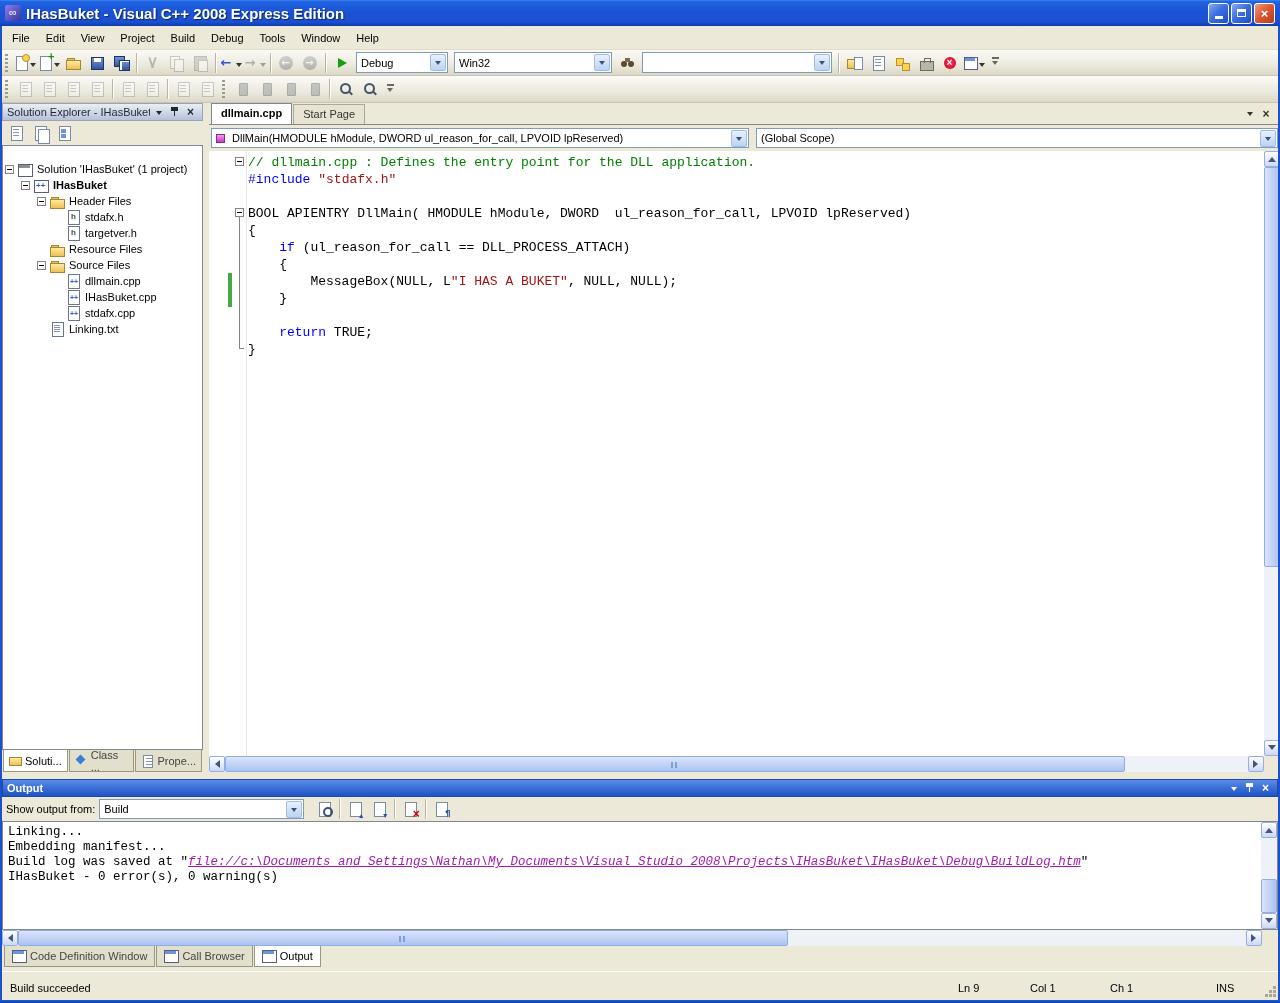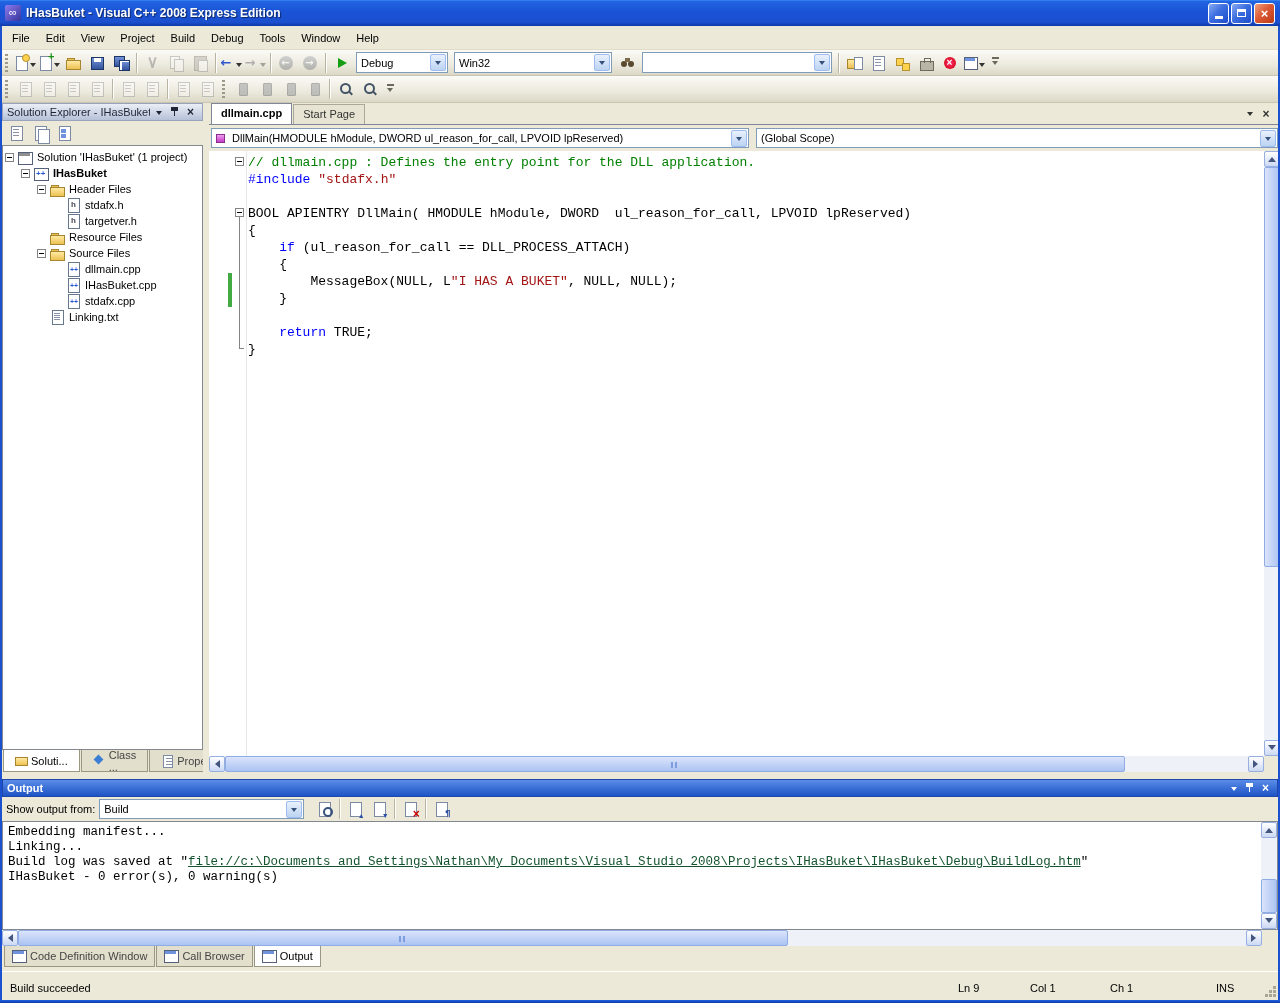--- a/index.html
+++ b/index.html
@@ -7,21 +7,21 @@
   body { font-family:"Liberation Sans","DejaVu Sans",sans-serif; font-size:11px; background:#ece9d8; color:#000; }
   .app { position:relative; width:1280px; height:1003px; background:#ece9d8; overflow:hidden; }
 
   
   .titlebar { position:absolute; left:0; top:0; width:1280px; height:26px;
     background:linear-gradient(to bottom,#3a8af4 0%,#2163e0 6%,#1a53d6 45%,#1b50cf 85%,#0d39a9 100%);
     display:flex; align-items:center; padding:0 5px; color:#fff; }
   .app-icon { width:16px; height:16px; background:linear-gradient(135deg,#8f7bf0,#35359a); border-radius:2px;
     margin-right:5px; text-align:center; flex:none; }
   .app-icon::before { content:"∞"; color:#fff; font-size:11px; line-height:15px; }
-  .title-text { font-weight:bold; font-size:12px; text-shadow:1px 1px 1px rgba(0,0,0,.55); flex:1; white-space:nowrap; overflow:hidden; }
+  .title-text { font-weight:bold; font-size:15px; text-shadow:1px 1px 1px rgba(0,0,0,.55); flex:1; white-space:nowrap; overflow:hidden; }
   .win-btns { display:flex; flex:none; }
   .wb { width:21px; height:21px; margin-left:2px; border-radius:3px; border:1px solid #fff;
     background:linear-gradient(135deg,#87aaf2,#3d6fe0 45%,#1e4ccc); display:flex; align-items:center; justify-content:center; color:#fff; }
   .wb.close { background:linear-gradient(135deg,#f0a07e,#dd5a35 45%,#bb3a17); font-weight:bold; font-size:13px; }
   .wb-min-g { width:8px; height:3px; background:#fff; margin-top:9px; }
   .wb-max-g { width:9px; height:8px; border:1px solid #fff; border-top:3px solid #fff; background:transparent; }
 
   .frame-left,.frame-right { position:absolute; top:26px; bottom:0; width:2px; background:#1b50cf; z-index:50; }
   .frame-left { left:0; } .frame-right { right:0; }
   .frame-bottom { position:absolute; left:0; right:0; bottom:0; height:3px; background:linear-gradient(to bottom,#2163e0,#0d39a9); z-index:50; }
@@ -116,42 +116,42 @@
   .tt-label { flex:1; white-space:nowrap; overflow:hidden; }
   .tt-btn { width:15px; height:14px; display:flex; align-items:center; justify-content:center; color:currentColor; margin-left:1px; }
   .tt-tri { width:0; height:0; border:3px solid transparent; border-top:4px solid currentColor; margin-top:4px; }
   .pin-g { position:relative; width:9px; height:12px; }
   .pin-g::before { content:""; position:absolute; left:1px; top:1px; width:7px; height:4px; background:currentColor; }
   .pin-g::after { content:""; position:absolute; left:4px; top:5px; width:1px; height:5px; background:currentColor; }
   .x-g { font:bold 12px/12px "Liberation Sans",sans-serif; }
 
   .sx-toolbar { position:absolute; left:0; top:18px; right:0; height:24px; display:flex; align-items:center; padding-left:2px; background:#ece9d8; }
   .sx-btn { width:24px; height:22px; display:flex; align-items:center; justify-content:center; }
-  .sx-tree { position:absolute; left:0; top:42px; right:0; bottom:22px; background:#fff; border:1px solid #828790; overflow:hidden; padding-top:3px; }
+  .sx-tree { position:absolute; left:0; top:42px; right:0; bottom:22px; background:#fff; border:1px solid #828790; overflow:hidden; padding-top:15px; }
   .tree-row { display:flex; align-items:center; height:16px; white-space:nowrap; }
   .twisty { width:9px; height:9px; border:1px solid #848484; background:#fff; position:relative; flex:none; margin-right:3px; }
   .twisty::before { content:""; position:absolute; left:1px; right:1px; top:3px; height:1px; background:#000; }
   .twisty-sp { width:12px; flex:none; }
   .tree-label { padding-left:1px; }
   .bold { font-weight:bold; }
 
   .ti { width:16px; height:15px; position:relative; flex:none; margin-right:3px; }
   .ti-solution::before { content:""; position:absolute; left:1px; top:2px; width:13px; height:11px; background:#fff; border:1px solid #55617a; }
   .ti-solution::after { content:""; position:absolute; left:2px; top:3px; width:11px; height:3px; background:#8f8f8f; }
   .ti-project::before { content:""; position:absolute; left:1px; top:2px; width:13px; height:11px; background:#fff; border:1px solid #55617a; }
   .ti-project::after { content:"++"; position:absolute; left:3px; top:3px; color:#2a5bd7; font:bold 8px/10px "Liberation Sans",sans-serif; }
   .ti-folder::before { content:""; position:absolute; left:2px; top:3px; width:6px; height:3px; background:#e8c25a; border:1px solid #a7862f; }
   .ti-folder::after { content:""; position:absolute; left:1px; top:5px; width:13px; height:8px; background:linear-gradient(#ffe9a2,#edc152); border:1px solid #a7862f; }
   .ti-h::before,.ti-cpp::before,.ti-txt::before { content:""; position:absolute; left:3px; top:0; width:10px; height:13px; background:#fff; border:1px solid #67788c; }
   .ti-h::after { content:"h"; position:absolute; left:6px; top:2px; color:#445; font:bold 8px/10px "Liberation Sans",sans-serif; }
   .ti-cpp::after { content:"++"; position:absolute; left:5px; top:3px; color:#2a5bd7; font:bold 7px/9px "Liberation Sans",sans-serif; }
   .ti-txt::after { content:""; position:absolute; left:5px; top:3px; width:6px; height:1px; background:#8a94a8; box-shadow:0 2px 0 #8a94a8,0 4px 0 #8a94a8,0 6px 0 #8a94a8; }
 
   .sx-tabs { position:absolute; left:0; bottom:0; right:0; height:22px; display:flex; align-items:stretch; padding-left:1px; background:#ece9d8; }
-  .mini-tab { display:flex; align-items:center; padding:0 11px; border:1px solid #9a9782; border-top:none; color:#444; background:#e3dfcd; margin-right:1px;justify-content:center; }
+  .mini-tab { display:flex; align-items:center; padding:0 5px; border:1px solid #9a9782; border-top:none; color:#444; background:#e3dfcd; margin-right:1px;justify-content:center; }
   .mini-tab.active { background:#fff; color:#000; }
   .icn-sm { width:13px; height:13px; position:relative; margin-right:3px; flex:none; }
   .i-tabsol::before { content:""; position:absolute; left:0; top:3px; width:11px; height:7px; background:linear-gradient(#ffe9a2,#edc152); border:1px solid #a7862f; }
   .i-tabclass::before { content:""; position:absolute; left:2px; top:2px; width:7px; height:7px; background:#3b7fd4; transform:rotate(45deg); }
   .i-tabprop::before { width:8px !important; height:11px !important; left:2px !important; }
 
   .v-splitter { position:absolute; left:203px; top:103px; width:6px; height:669px; background:#ece9d8; cursor:ew-resize; }
   .h-splitter { position:absolute; left:0; top:772px; width:1280px; height:7px; background:#ece9d8; cursor:ns-resize; }
 
   
@@ -200,21 +200,21 @@
   .scroll-corner { position:absolute; right:0; bottom:0; width:16px; height:16px; background:#ece9d8; }
 
   
   .output-panel { position:absolute; left:2px; top:779px; width:1276px; height:167px; }
   .out-toolbar { position:absolute; left:0; top:18px; right:0; height:24px; background:#ece9d8; display:flex; align-items:center; padding-left:4px; }
   .out-label { margin-right:4px; }
   .out-combo { width:205px; height:20px; margin-right:8px; }
   .out-text { position:absolute; left:0; top:42px; right:0; bottom:16px; background:#fff; border:1px solid #828790;
     padding:3px 2px 0 5px; overflow:hidden; font-family:"Liberation Mono","DejaVu Sans Mono",monospace; font-size:12.5px; }
   .out-line { height:15px; line-height:15px; white-space:pre; }
-  .out-link { color:#14532d; text-decoration:underline; }
+  .out-link { color:#a21caf; text-decoration:underline;font-style:italic; }
   .o-vscroll { position:absolute; right:1px; top:43px; bottom:17px; width:16px; background:#eef1f8; }
   .o-hscroll { position:absolute; left:0; right:16px; bottom:0; height:16px; background:#eef1f8; }
 
   
   .panel-tabs { position:absolute; left:2px; top:946px; width:1276px; height:25px; display:flex; align-items:flex-start; padding-left:2px; background:#ece9d8; }
   .ptab { display:flex; align-items:center; height:21px; padding:0 7px; border:1px solid #9a9782; border-top:none; background:#e3dfcd; color:#444; margin-right:1px; }
   .ptab.active { background:#fff; color:#000; }
   .pt-icon { width:14px; height:12px; position:relative; margin-right:4px; flex:none; }
   .pt-icon::before { content:""; position:absolute; left:0; top:0; width:13px; height:11px; background:#fff; border:1px solid #55617a; }
   .pt-icon::after { content:""; position:absolute; left:1px; top:1px; width:11px; height:3px; background:#6f93dd; }
@@ -611,22 +611,22 @@
           <span class="tb-btn">
             <span class="icn i-clearall"></span>
           </span>
           <span class="tb-sep"></span>
           <span class="tb-btn">
             <span class="icn i-wordwrap"></span>
           </span>
         </span>
     </div>
     <div class="out-text">
+        <div class="out-line"><span>Linking...</span></div>
         <div class="out-line"><span>Embedding manifest...</span></div>
-        <div class="out-line"><span>Linking...</span></div>
         <div class="out-line"><span>Build log was saved at "</span><span class="out-link">file://c:\Documents and Settings\Nathan\My Documents\Visual Studio 2008\Projects\IHasBuket\IHasBuket\Debug\BuildLog.htm</span><span>"</span></div>
         <div class="out-line"><span>IHasBuket - 0 error(s), 0 warning(s)</span></div>
       </div>
     <div class="o-vscroll">
       <span class="sb-btn" style="top:0;left:0;">
           <span class="tri-up"></span>
         </span>
       <span class="sb-thumb-v" style="bottom:16px;height:34px;"></span>
       <span class="sb-btn" style="bottom:0;left:0;">
           <span class="tri-down"></span>

